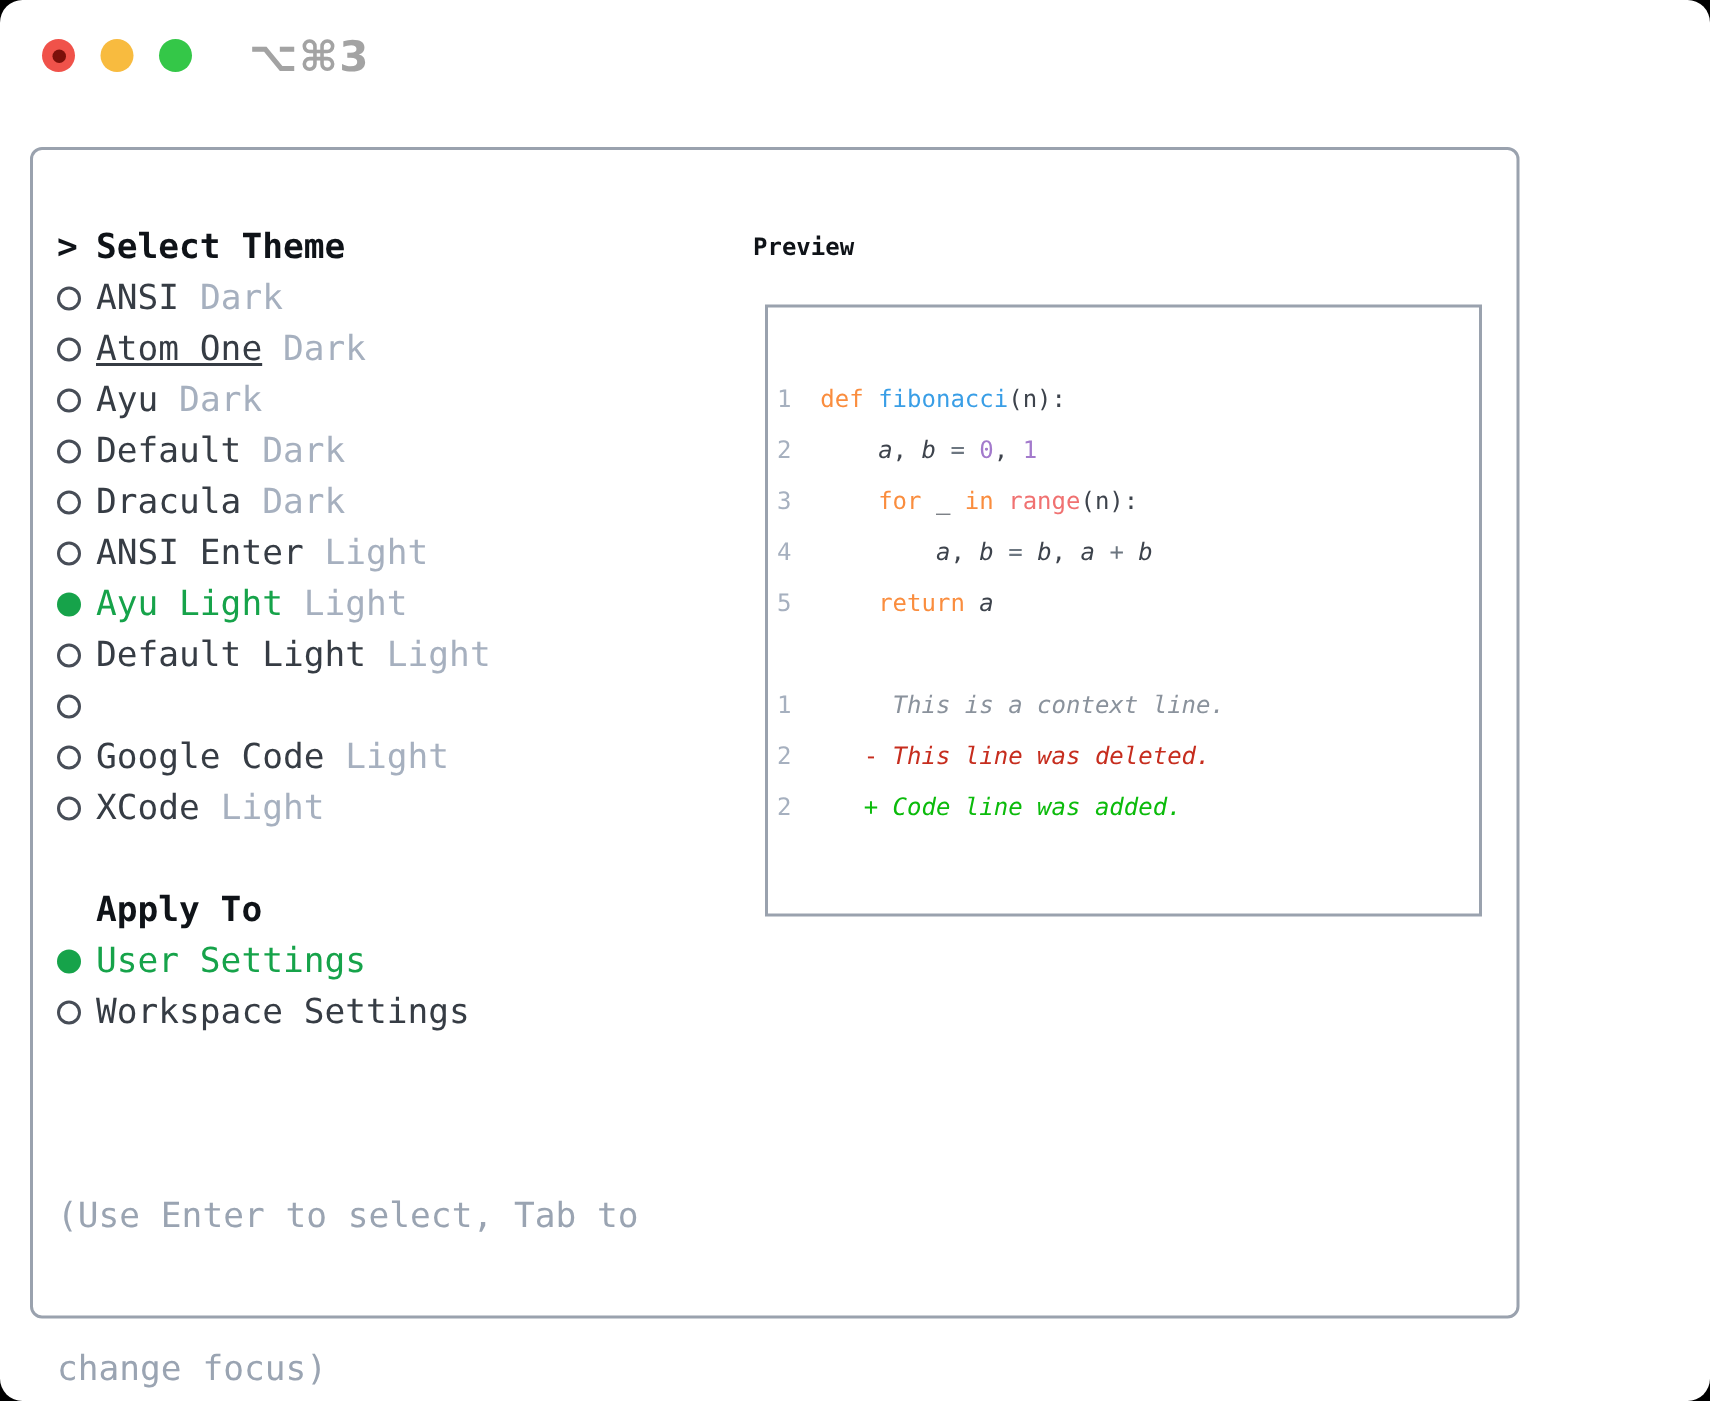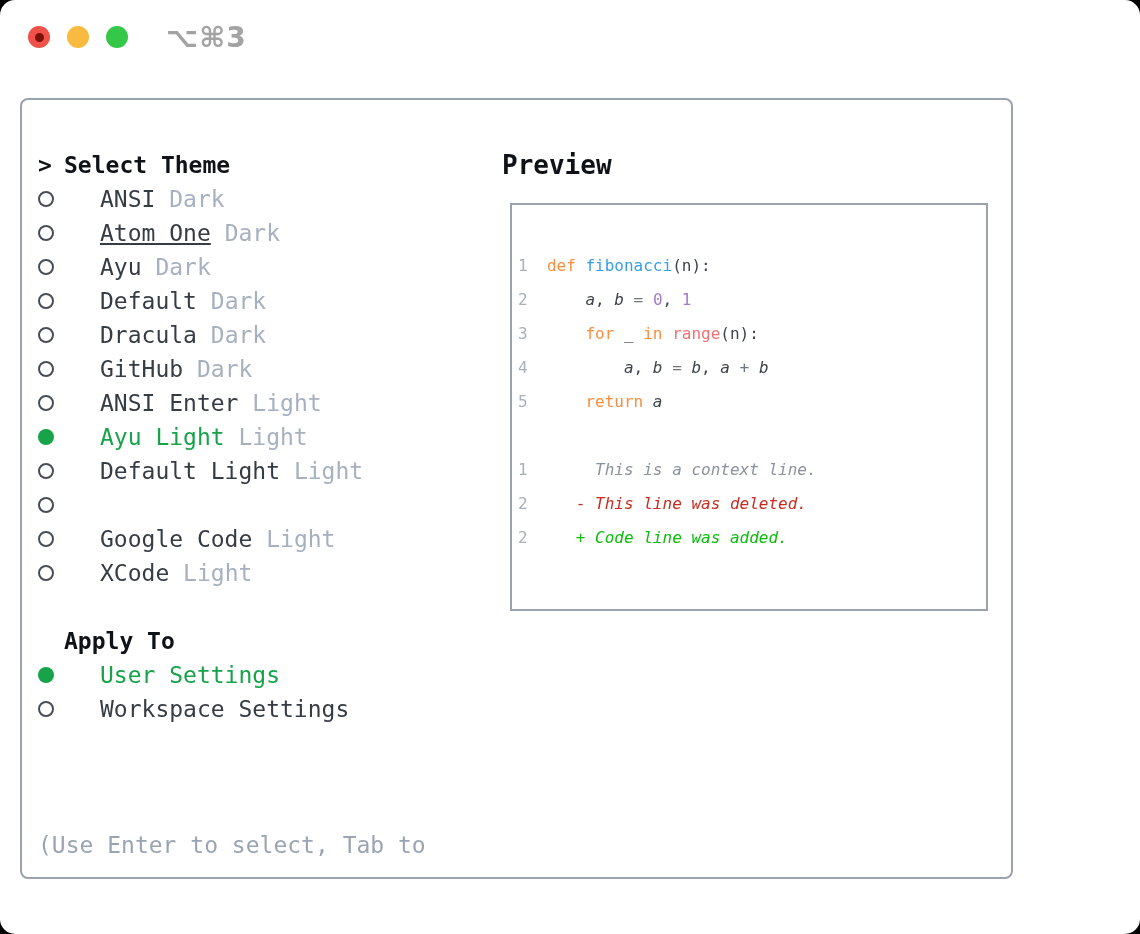--- a/index.html
+++ b/index.html
@@ -16,25 +16,25 @@
   
   .main-box{position:absolute;left:20px;top:98px;width:993px;height:781px;border:2px solid var(--border);border-radius:8px;box-sizing:border-box;background:#fff;}
   
   .pane-left{position:absolute;left:16px;top:48px;font-size:23px;line-height:34px;}
   .row{display:flex;align-items:center;height:34px;white-space:pre;}
   .marker{display:inline-flex;width:26px;align-items:center;justify-content:flex-start;flex:0 0 26px;}
   .caret{font-weight:bold;color:var(--header);}
   .hdr{font-weight:bold;color:var(--header);}
   .radio{width:12px;height:12px;border-radius:50%;border:2px solid var(--radio_ring);display:inline-block;box-sizing:content-box;}
   .radio.sel{width:16px;height:16px;border:none;}
-  .txt{white-space:pre;margin-left:36px;}
+  .txt{white-space:pre;}
   .spacer{height:34px;}
   .hint{color:var(--hint);font-size:23px;line-height:34px;white-space:pre;}
   
-  .preview-header{position:absolute;left:480px;top:48px;height:34px;line-height:34px;font-size:26px;font-weight:bold;color:var(--header);}
+  .preview-header{position:absolute;left:480px;top:48px;height:34px;line-height:34px;font-size:16px;font-weight:bold;color:var(--header);}
   .preview-box{position:absolute;left:488px;top:103px;width:478px;height:408px;border:2px solid var(--border);box-sizing:border-box;background:#fff;}
   #code-lines{padding:44px 0 0 6px;font-size:16px;line-height:34px;}
   .cline{white-space:pre;height:34px;}
   .lnum{display:inline-block;width:3ch;}
 </style>
 </head>
 <body>
 
 <div class="window">
 
@@ -53,21 +53,20 @@
       <div class="row">
         <span class="marker"><span class="caret">&gt;</span></span>
         <span class="hdr">Select Theme</span>
       </div>
       <div id="theme-list">
           <div class="row"><span class="marker"><span class="radio"></span></span><span class="txt"><span style="color: rgb(54, 60, 68);">ANSI</span> <span style="color: rgb(166, 176, 191);">Dark</span></span></div>
           <div class="row"><span class="marker"><span class="radio"></span></span><span class="txt"><span style="color: rgb(54, 60, 68); text-decoration: underline;">Atom One</span> <span style="color: rgb(166, 176, 191);">Dark</span></span></div>
           <div class="row"><span class="marker"><span class="radio"></span></span><span class="txt"><span style="color: rgb(54, 60, 68);">Ayu</span> <span style="color: rgb(166, 176, 191);">Dark</span></span></div>
           <div class="row"><span class="marker"><span class="radio"></span></span><span class="txt"><span style="color: rgb(54, 60, 68);">Default</span> <span style="color: rgb(166, 176, 191);">Dark</span></span></div>
           <div class="row"><span class="marker"><span class="radio"></span></span><span class="txt"><span style="color: rgb(54, 60, 68);">Dracula</span> <span style="color: rgb(166, 176, 191);">Dark</span></span></div>
-          <div class="row"><span class="marker"><span class="radio"></span></span><span class="txt"><span style="color: rgb(54, 60, 68);">GitHub</span> <span style="color: rgb(166, 176, 191);">Dark</span></span></div>
           <div class="row"><span class="marker"><span class="radio"></span></span><span class="txt"><span style="color: rgb(54, 60, 68);">ANSI Enter</span> <span style="color: rgb(166, 176, 191);">Light</span></span></div>
           <div class="row"><span class="marker"><span class="radio sel" style="background: rgb(22, 163, 74);"></span></span><span class="txt"><span style="color: rgb(22, 163, 74);">Ayu Light</span> <span style="color: rgb(166, 176, 191);">Light</span></span></div>
           <div class="row"><span class="marker"><span class="radio"></span></span><span class="txt"><span style="color: rgb(54, 60, 68);">Default Light</span> <span style="color: rgb(166, 176, 191);">Light</span></span></div>
           <div class="row"><span class="marker"><span class="radio"></span></span></div>
           <div class="row"><span class="marker"><span class="radio"></span></span><span class="txt"><span style="color: rgb(54, 60, 68);">Google Code</span> <span style="color: rgb(166, 176, 191);">Light</span></span></div>
           <div class="row"><span class="marker"><span class="radio"></span></span><span class="txt"><span style="color: rgb(54, 60, 68);">XCode</span> <span style="color: rgb(166, 176, 191);">Light</span></span></div>
         </div>
       <div class="spacer"></div>
       <div class="row">
         <span class="marker"></span>

